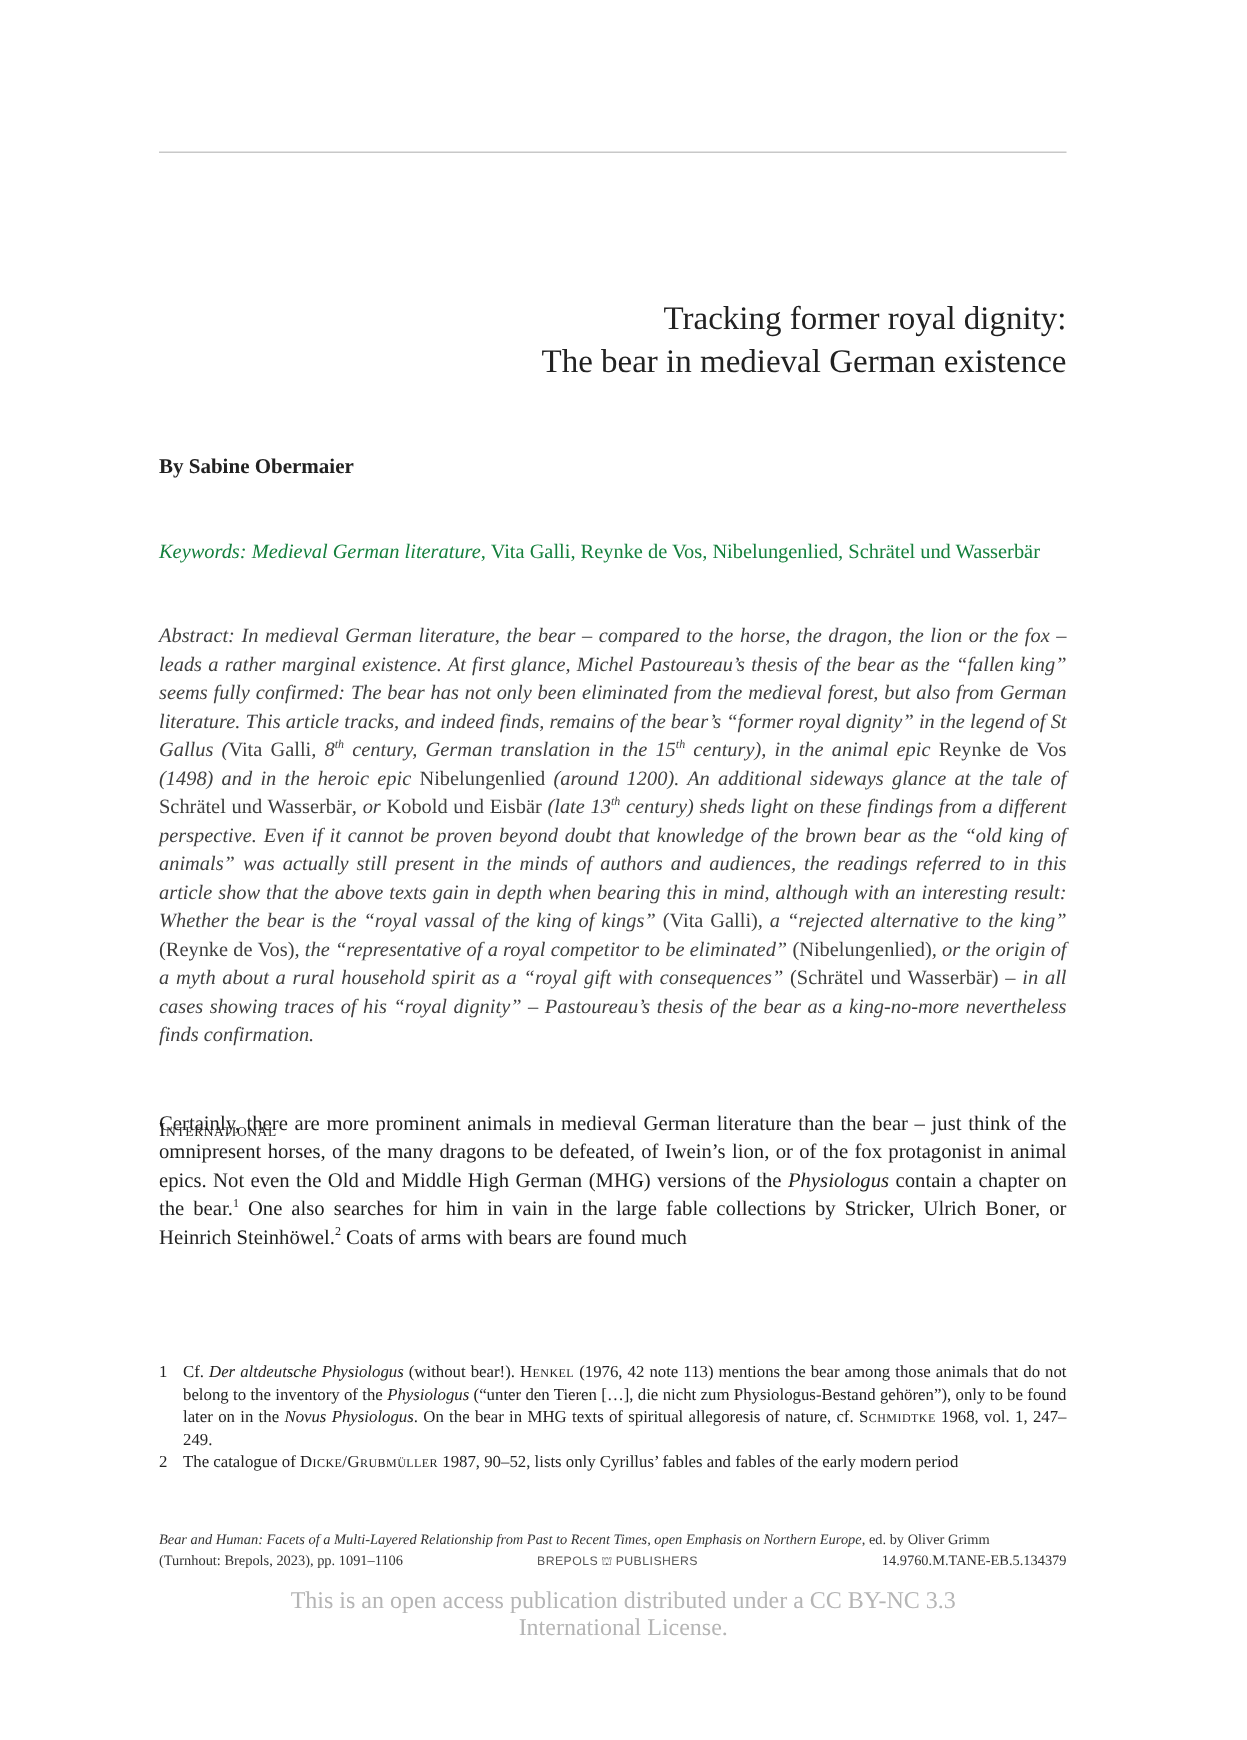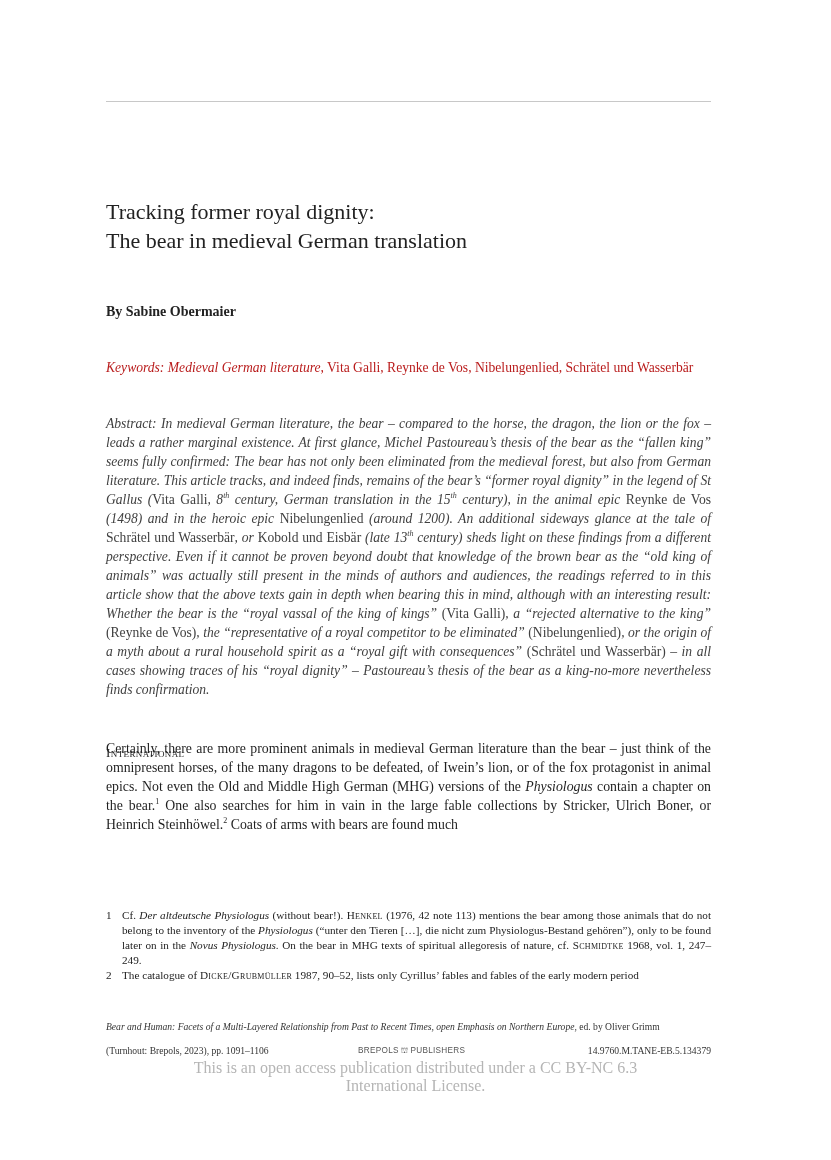--- a/index.html
+++ b/index.html
@@ -32,40 +32,41 @@
     .title {
       position: absolute;
       left: 106px;
       top: 197px;
       width: 605px;
       font-size: 22px;
       line-height: 29px;
       color: #222;
       margin: 0;
       font-weight: normal;
+      text-align: right;
     }
     .title span { display: block; }
     .author {
       position: absolute;
       left: 106px;
       top: 302px;
       font-size: 14px;
       line-height: 19px;
       color: #222;
       font-weight: bold;
     }
     .keywords {
       position: absolute;
       left: 106px;
       top: 358px;
       width: 605px;
       font-size: 13.6px;
       line-height: 19px;
       text-align: justify;
-      color: #b91c1c;
+      color: #15803d;
     }
     .abstract {
       position: absolute;
       left: 106px;
       top: 414px;
       width: 605px;
       font-size: 13.6px;
       line-height: 19px;
       text-align: justify;
       font-style: italic;
@@ -127,21 +128,21 @@
       line-height: 14px;
       color: #333;
     }
     .footer-line1 {
       font-style: italic;
       white-space: nowrap;
     }
     .footer-line1 .up { font-style: normal; text-align: right; }
     .footer-line2 {
       position: relative;
-      margin-top: 10px;
+      margin-top: 0;
       height: 14px;
     }
     .footer-left { position: absolute; left: 0; top: 0; }
     .footer-center {
       position: absolute;
       left: 252px;
       top: 0;
       font-size: 8.2px;
       letter-spacing: 0.3px;
       color: #555;
@@ -167,21 +168,21 @@
   </style>
 </head>
 <body>
 
 <div class="page">
 
   <div class="top-rule"></div>
 
   <h1 class="title">
     <span>Tracking former royal dignity:</span>
-    <span>The bear in medieval German translation</span>
+    <span>The bear in medieval German existence</span>
   </h1>
 
   <div class="author">By Sabine Obermaier</div>
 
   <div class="keywords"><i>Keywords: Medieval German literature</i><span>, Vita Galli, Reynke de Vos, Nibelungenlied, Schrätel und Wasserbär</span></div>
 
   <div class="abstract"><span>Abstract: In medieval German literature, the bear – compared to the horse, the dragon, the lion or the fox – leads a rather marginal existence. At first glance, Michel Pastoureau’s thesis of the bear as the “fallen king” seems fully confirmed: The bear has not only been eliminated from the medieval forest, but also from German literature. This article tracks, and indeed finds, remains of the bear’s “former royal dignity” in the legend of St Gallus (</span><span class="up">Vita Galli</span><span>, 8</span><sup>th</sup><span> century, German translation in the 15</span><sup>th</sup><span> century), in the animal epic </span><span class="up">Reynke de Vos</span><span> (1498) and in the heroic epic </span><span class="up">Nibelungenlied</span><span> (around 1200). An additional sideways glance at the tale of </span><span class="up">Schrätel und Wasserbär</span><span>, or </span><span class="up">Kobold und Eisbär</span><span> (late 13</span><sup>th</sup><span> century) sheds light on these findings from a different perspective. Even if it cannot be proven beyond doubt that knowledge of the brown bear as the “old king of animals” was actually still present in the minds of authors and audiences, the readings referred to in this article show that the above texts gain in depth when bearing this in mind, although with an interesting result: Whether the bear is the “royal vassal of the king of kings” </span><span class="up">(Vita Galli)</span><span>, a “rejected alternative to the king” </span><span class="up">(Reynke de Vos)</span><span>, the “representative of a royal competitor to be eliminated” </span><span class="up">(Nibelungenlied)</span><span>, or the origin of a myth about a rural household spirit as a “royal gift with consequences” </span><span class="up">(Schrätel und Wasserbär)</span><span> – in all cases showing traces of his “royal dignity” – Pastoureau’s thesis of the bear as a king-no-more nevertheless finds confirmation.</span></div>
 
   <div class="section-heading">International</div>
 
@@ -199,17 +200,17 @@
   <div class="footer">
     <div class="footer-line1"><span>Bear and Human: Facets of a Multi-Layered Relationship from Past to Recent Times, open Emphasis on Northern Europe</span><span class="up">, ed. by Oliver Grimm</span></div>
     <div class="footer-line2">
       <span class="footer-left">(Turnhout: Brepols, 2023), pp. 1091–1106</span>
       <span class="footer-center"><span>BREPOLS</span><span class="logo">⛫</span><span>PUBLISHERS</span></span>
       <span class="footer-right">14.9760.M.TANE-EB.5.134379</span>
     </div>
   </div>
 
   <div class="license">
-    <div>This is an open access publication distributed under a CC BY-NC 6.3</div>
+    <div>This is an open access publication distributed under a CC BY-NC 3.3</div>
     <div>International License.</div>
   </div>
 
 </div>
 
 </body></html>

